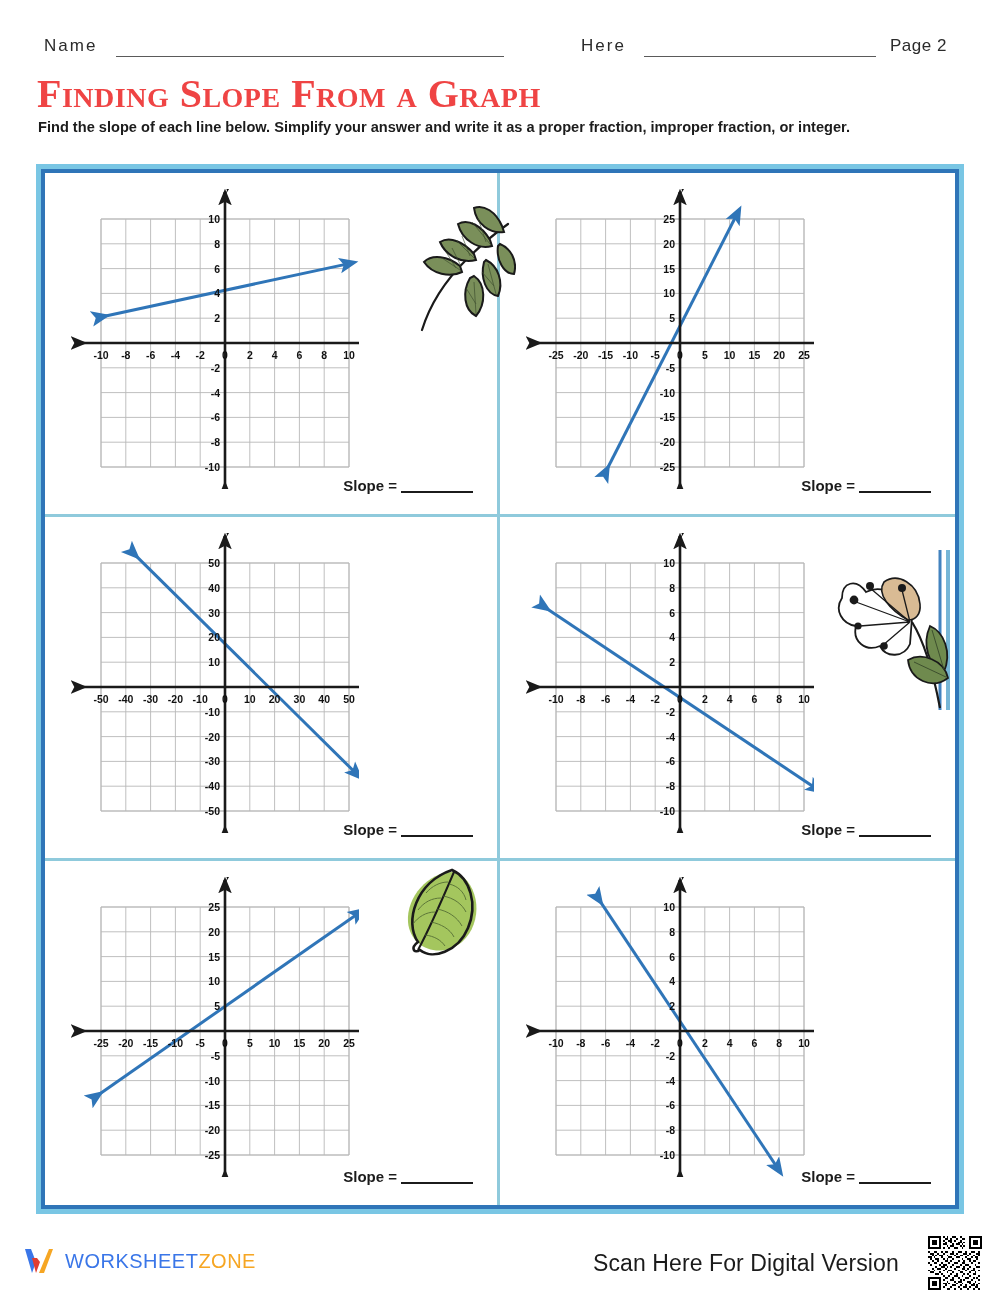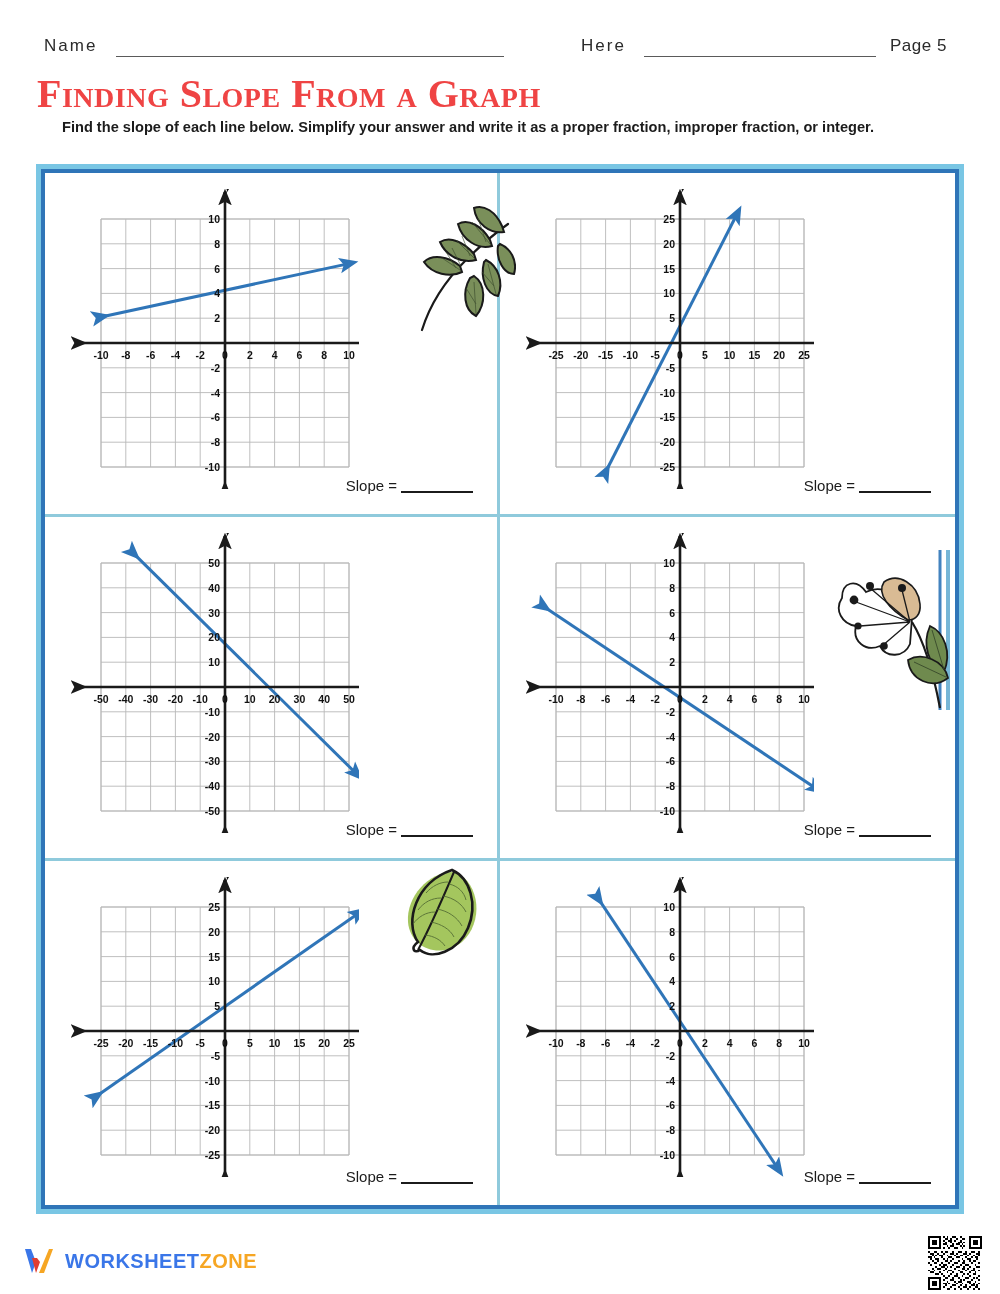--- a/index.html
+++ b/index.html
@@ -44,21 +44,20 @@
     font-size:40px; font-weight:700;
     color:#ef4444;
     font-variant:small-caps;
     letter-spacing:.5px;
     white-space:nowrap;
   }
   .instructions{
     position:absolute; left:38px; top:117px; width:900px;
     font-size:14.6px; font-weight:700; color:#1c1c1c;
     line-height:1.42;
-    margin-left:24px;
   }
 
   
   .panel{
     position:absolute; left:36px; top:164px;
     width:928px; height:1050px;
     border:5px solid #79c6e4;
     background:#ffffff;
   }
   .panel-inner{
@@ -76,58 +75,58 @@
   .cell.brd-r{ border-right:3px solid #8fcadc; }
   .cell.brd-b{ border-bottom:3px solid #8fcadc; }
 
   
   .graph-wrap{
     position:absolute; left:0; top:0; width:100%; height:100%;
   }
   .graph-svg{ position:absolute; left:14px; top:16px; }
   .slope-line{
     position:absolute; right:24px; bottom:20px;
-    font-size:15px; font-weight:400; color:#1b1b1b;
+    font-size:15px; font-weight:700; color:#1b1b1b;
     white-space:nowrap;
   }
   .slope-blank{
     display:inline-block; width:72px; border-bottom:2px solid #1b1b1b;
     margin-left:4px; vertical-align:-2px; height:12px;
   }
 
   
   .deco{ position:absolute; pointer-events:none; }
   #deco-fern{ left:404px; top:200px; }
   #deco-flower{ left:836px; top:548px; }
   #deco-leaf{ left:396px; top:866px; }
 
   
   .footer{ position:absolute; left:0; top:1232px; width:1000px; height:62px; }
   .brand{ position:absolute; left:22px; top:12px; display:flex; align-items:center; }
   .brand-text{
-    font-size:20px; font-weight:700; letter-spacing:.5px;
+    font-size:20px; font-weight:400; letter-spacing:.5px;
     margin-left:9px; font-family:"Liberation Sans", sans-serif;
   }
   .brand-blue{ color:#3a76e8; }
   .brand-orange{ color:#f6a623; }
   .scan-text{
     position:absolute; left:593px; top:18px;
     font-size:23px; color:#1b1b1b; letter-spacing:.1px;
   }
   .qr{ position:absolute; left:928px; top:1236px; width:54px; height:54px; }
 </style>
 </head>
 <body>
 
 <div class="hdr-row">
   <span class="name-label">Name</span>
   <span class="name-rule"></span>
   <span class="date-label">Here</span>
   <span class="date-rule"></span>
-  <span class="page-label">Page 5</span>
+  <span class="page-label">Page 2</span>
 </div>
 
 <div class="title">Finding Slope From a Graph</div>
 <div class="instructions">Find the slope of each line below. Simplify your answer and write it as a proper fraction, improper fraction, or integer.</div>
 
 <div class="panel">
   <div class="panel-inner">
     <div class="grid6">
 
       <div class="cell brd-r brd-b">
@@ -644,20 +643,21 @@
 
 <div class="footer">
   <div class="brand">
     <svg width="34" height="34" viewBox="0 0 34 34">
       <path d="M3 5 L10 29 L14 18 L9 5 Z" fill="#3a76e8"></path>
       <path d="M10 14 L14 29 L18 18 L15 14 Z" fill="#e03c31"></path>
       <path d="M27 5 L17 29 L22 29 L31 5 Z" fill="#f6a623"></path>
     </svg>
     <span class="brand-text"><span class="brand-blue">WORKSHEET</span><span class="brand-orange">ZONE</span></span>
   </div>
+  <div class="scan-text">Scan Here For Digital Version</div>
 </div>
 <div class="qr">
   <svg width="54" height="54" viewBox="0 0 29 29" shape-rendering="crispEdges">
     <rect width="29" height="29" fill="#fff"></rect>
     <g fill="#000">
       <rect x="0" y="0" width="7" height="1"></rect>
         <rect x="0" y="6" width="7" height="1"></rect>
       <rect x="0" y="0" width="1" height="7"></rect>
         <rect x="6" y="0" width="1" height="7"></rect>
       <rect x="2" y="2" width="3" height="3"></rect>

